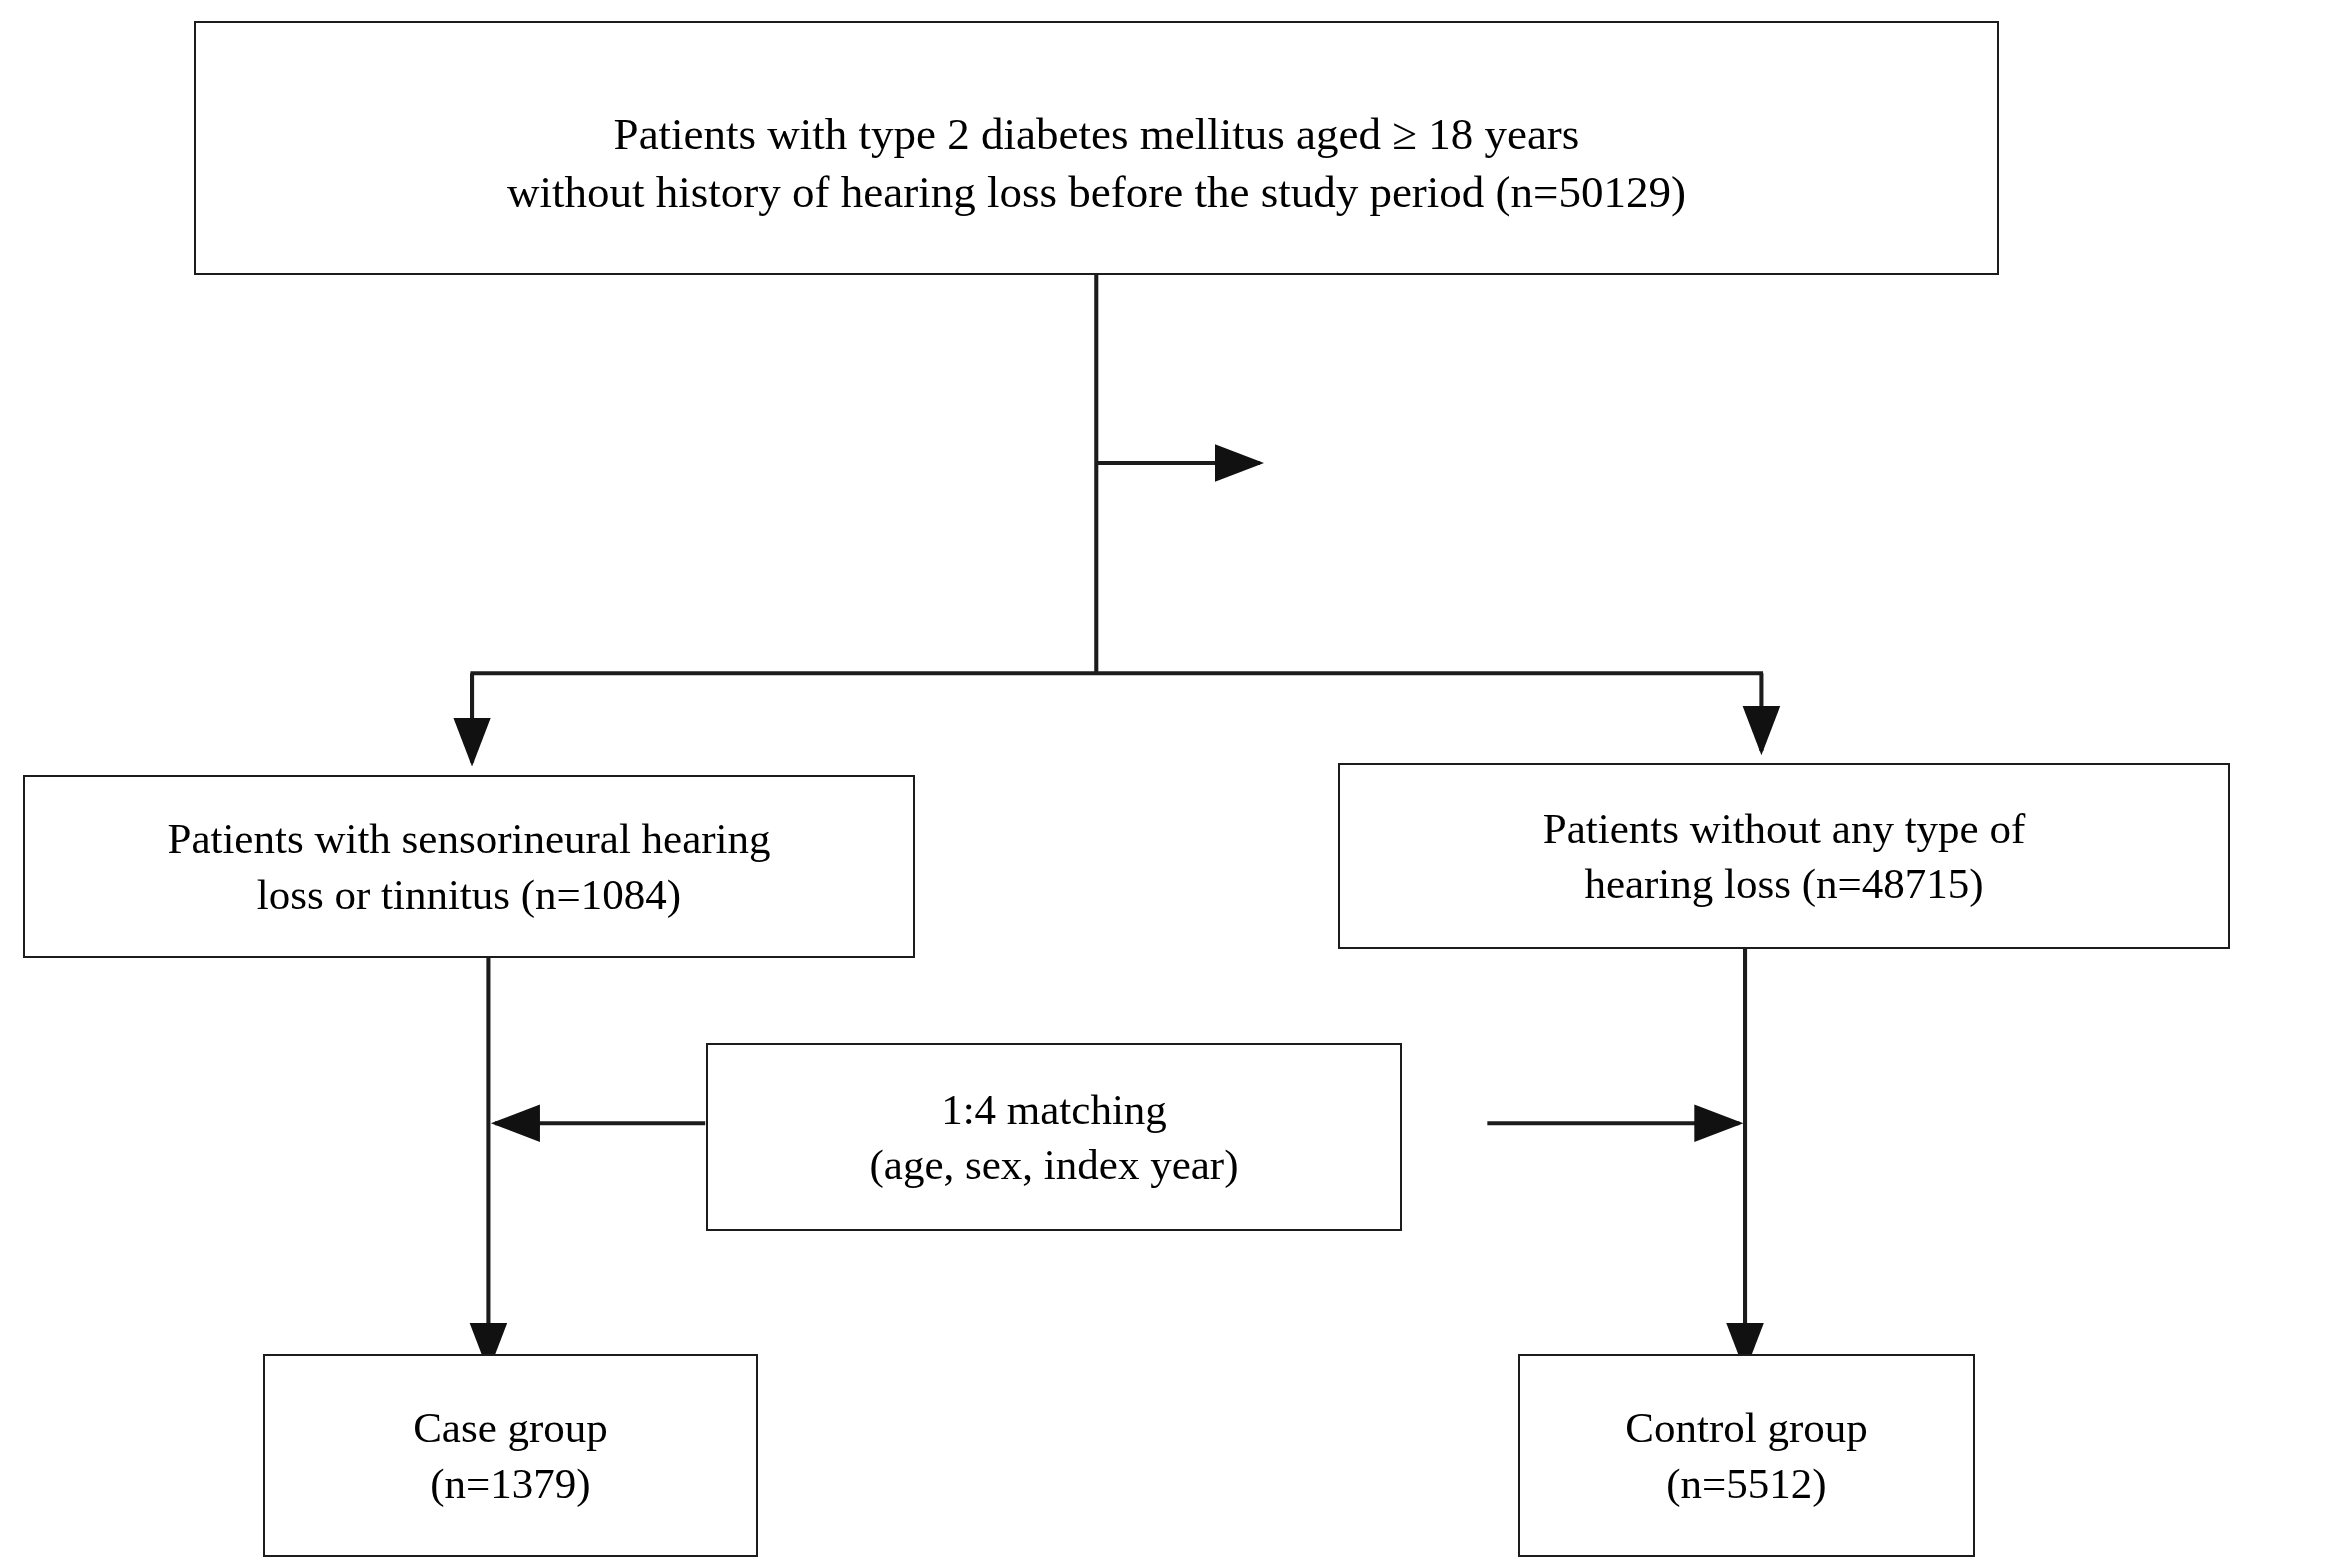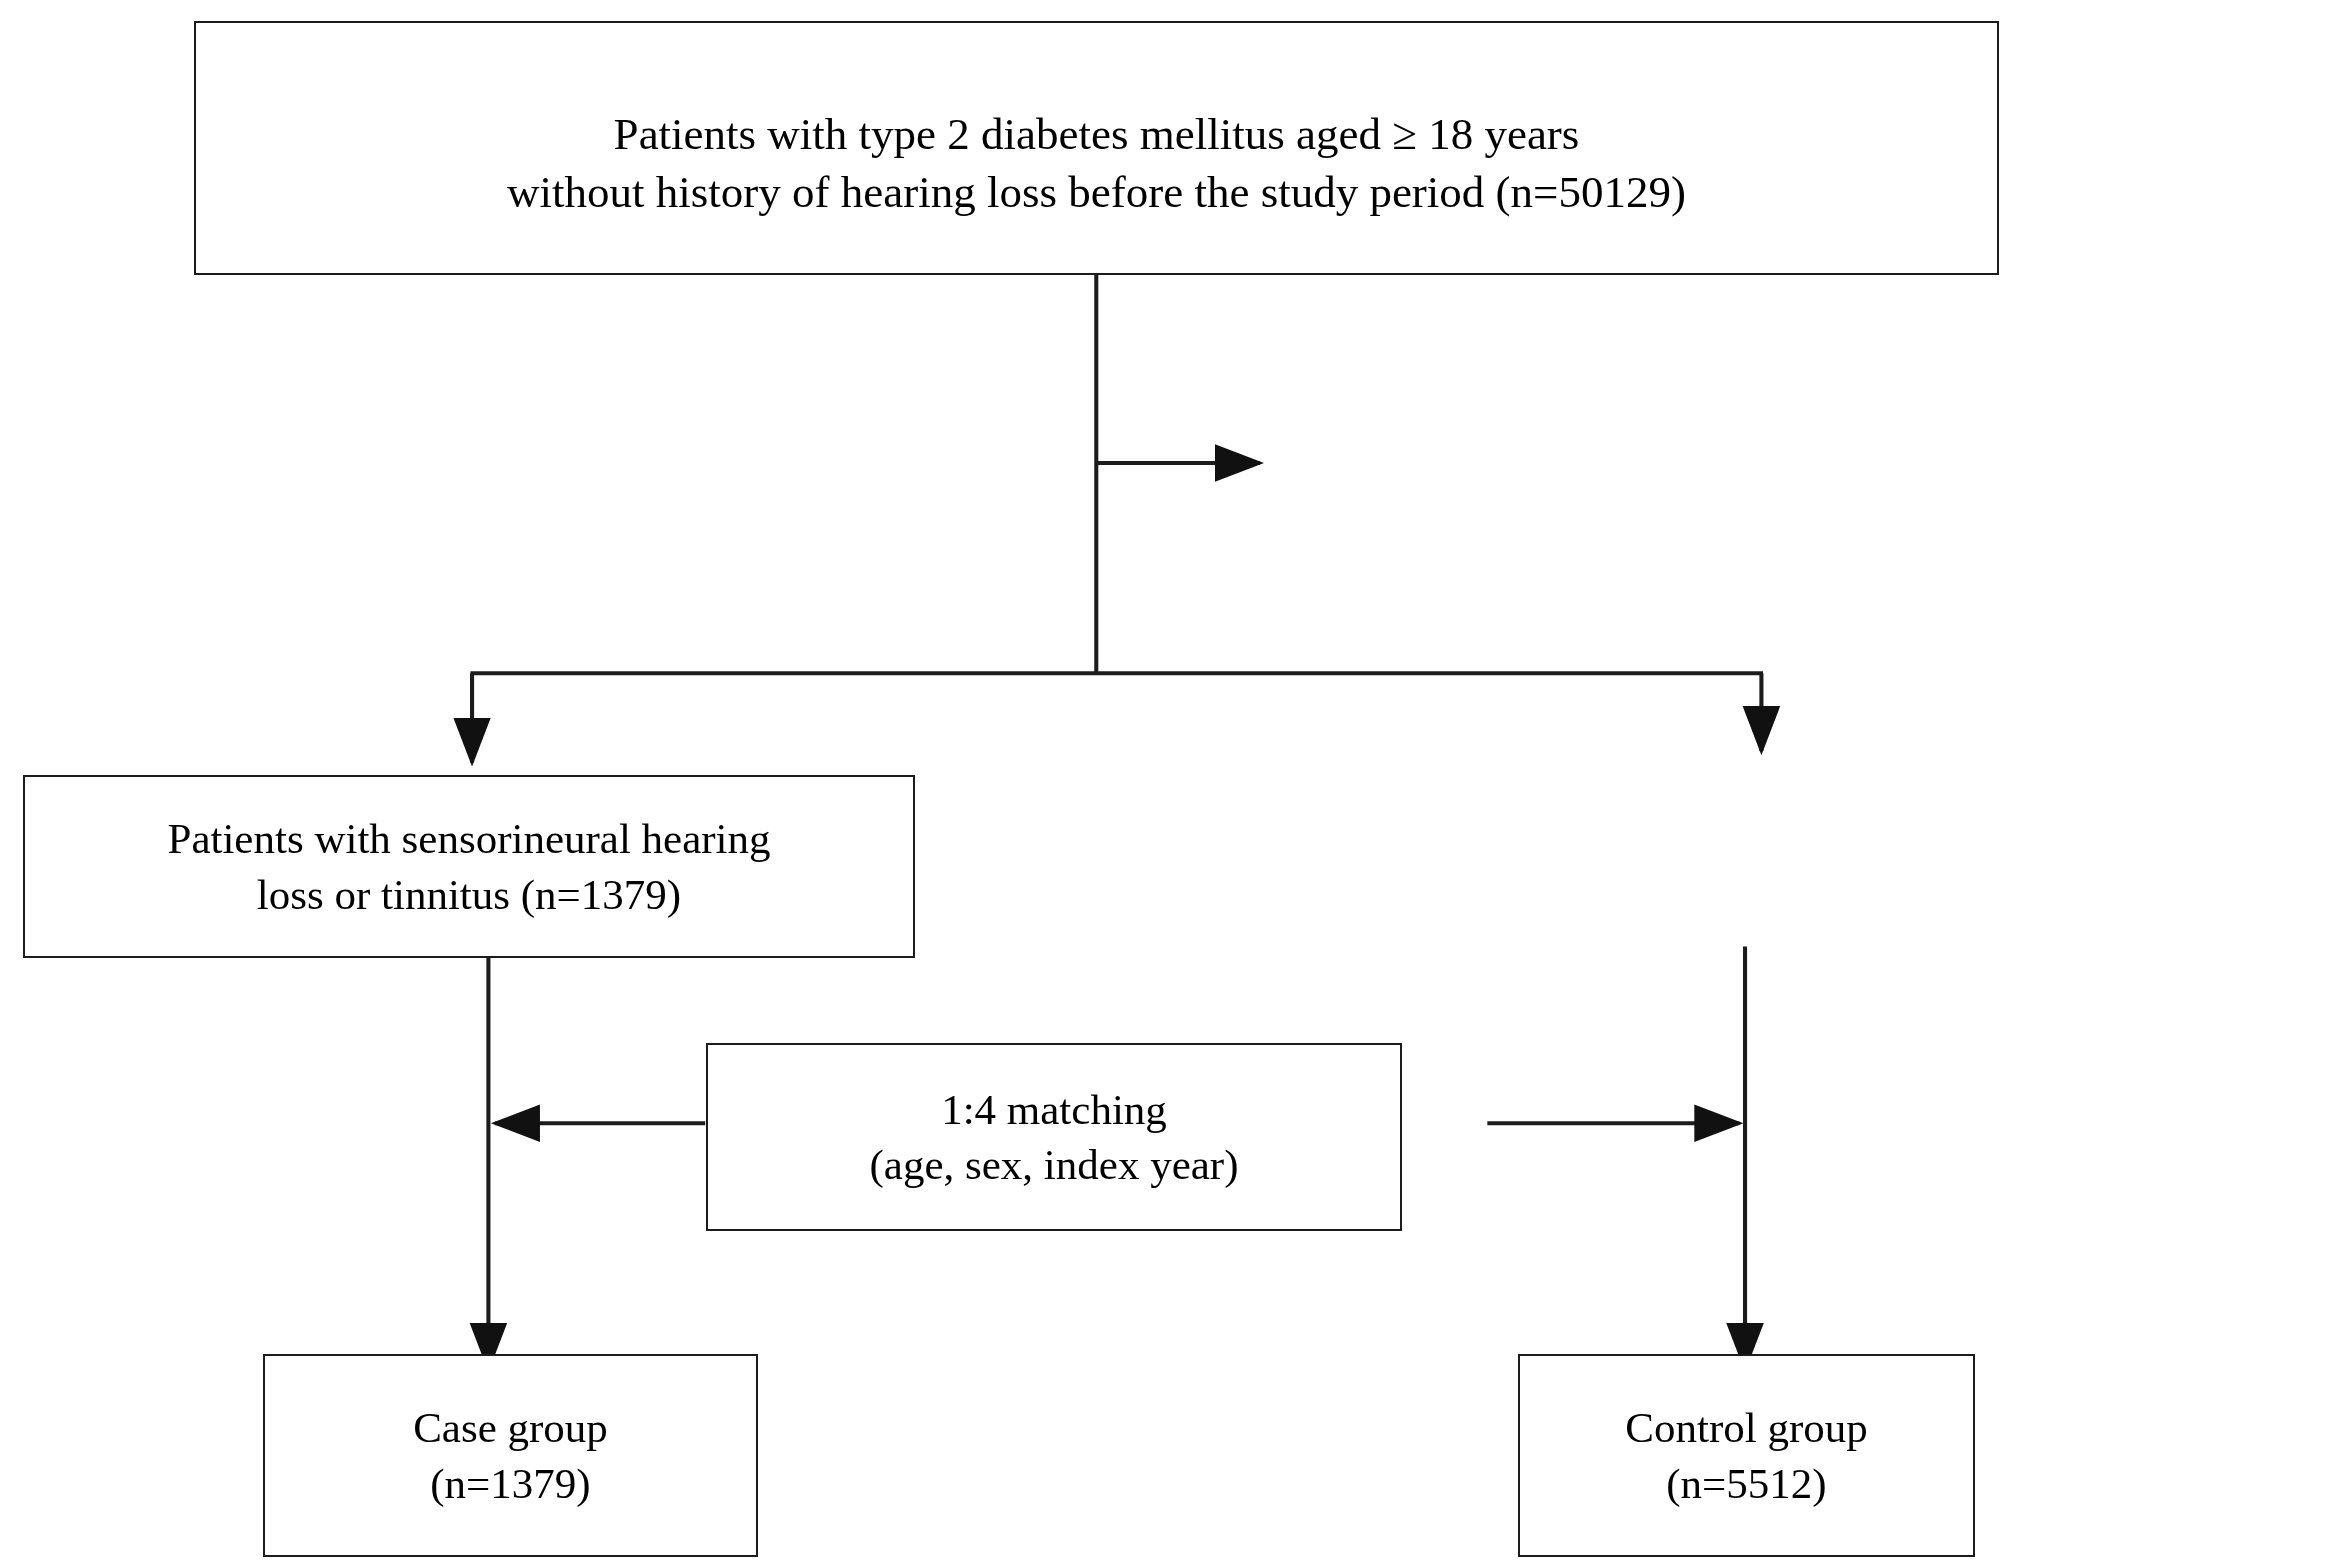--- a/index.html
+++ b/index.html
@@ -83,23 +83,27 @@
   </svg>
 
   <div class="node-box" style="left:194px; top:20.5px; width:1805px; height:254px;">
     <div class="node-text t-root">Patients with type 2 diabetes mellitus aged ≥ 18 years
 without history of hearing loss before the study period (n=50129)</div>
   </div>
 
 
   <div class="node-box" style="left:23px; top:775px; width:892px; height:183px;">
     <div class="node-text t-mid">Patients with sensorineural hearing
-loss or tinnitus (n=1379)</div>
+loss or tinnitus (n=1084)</div>
   </div>
 
+  <div class="node-box" style="left:1338px; top:763px; width:892px; height:186px;">
+    <div class="node-text t-mid">Patients without any type of
+hearing loss (n=48715)</div>
+  </div>
 
   <div class="node-box" style="left:706px; top:1043px; width:696px; height:188px;">
     <div class="node-text t-match">1:4 matching
 (age, sex, index year)</div>
   </div>
 
   <div class="node-box" style="left:263px; top:1354px; width:495px; height:203px;">
     <div class="node-text t-group">Case group
 (n=1379)</div>
   </div>

